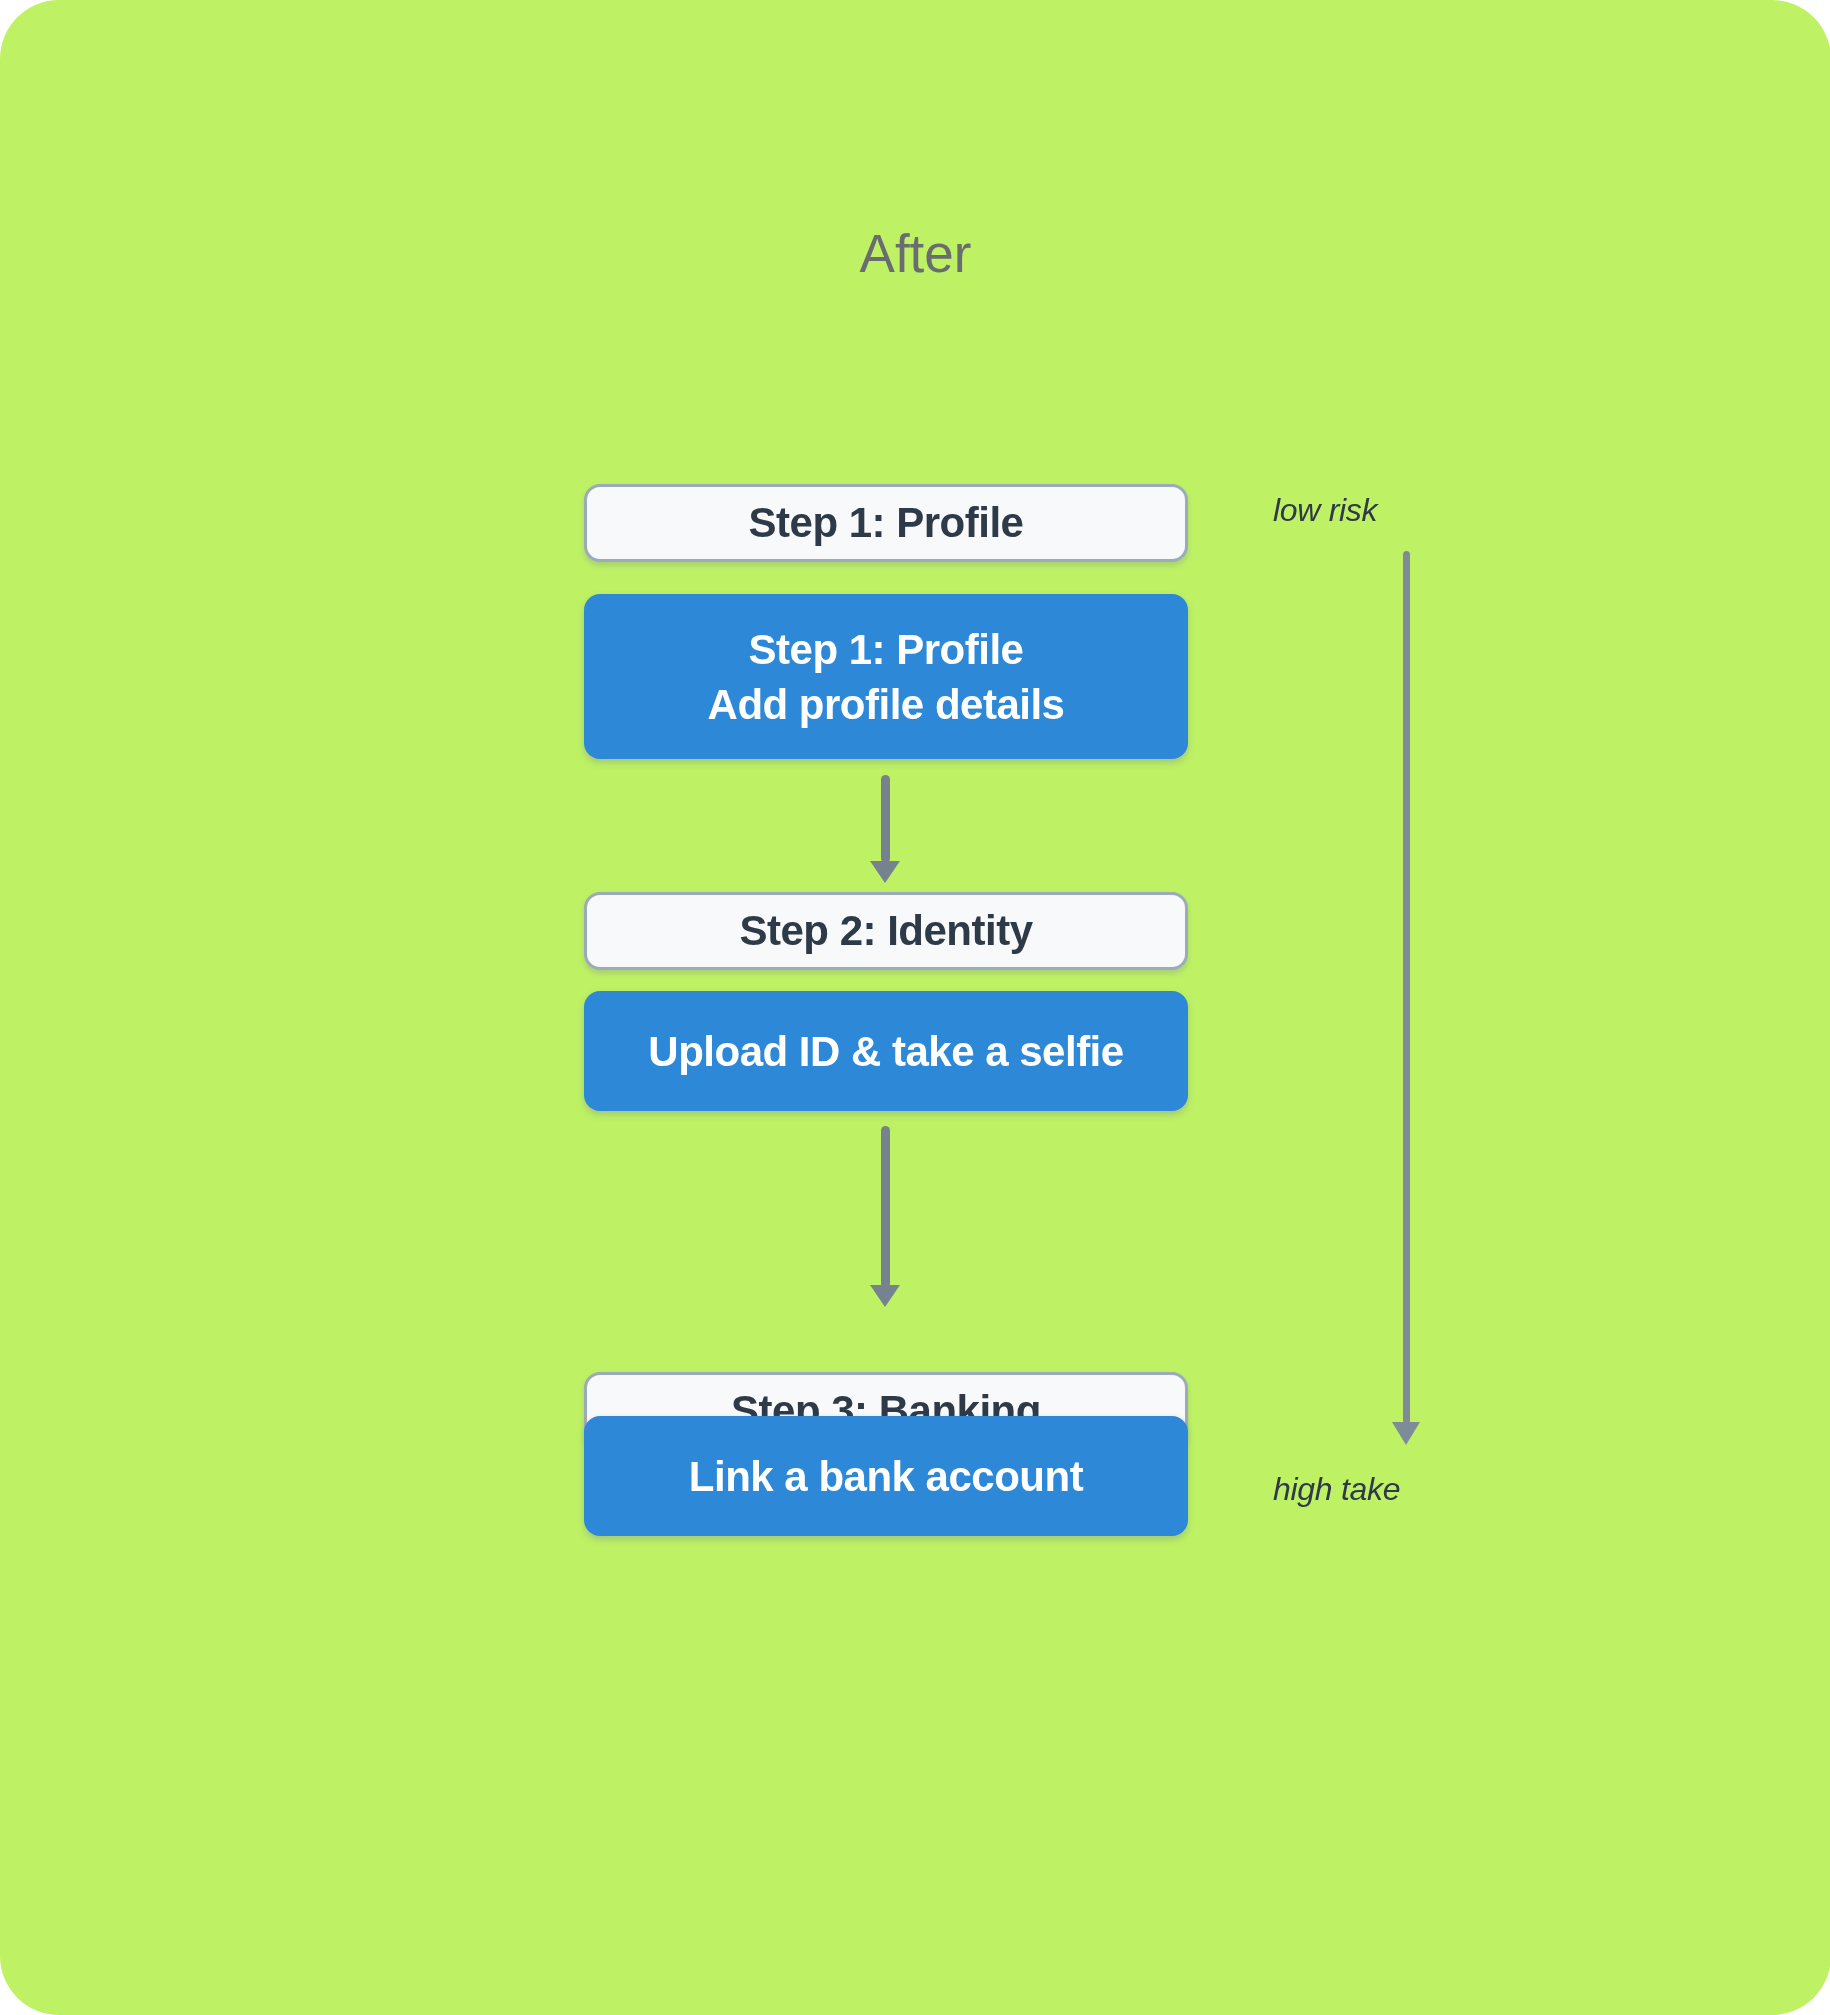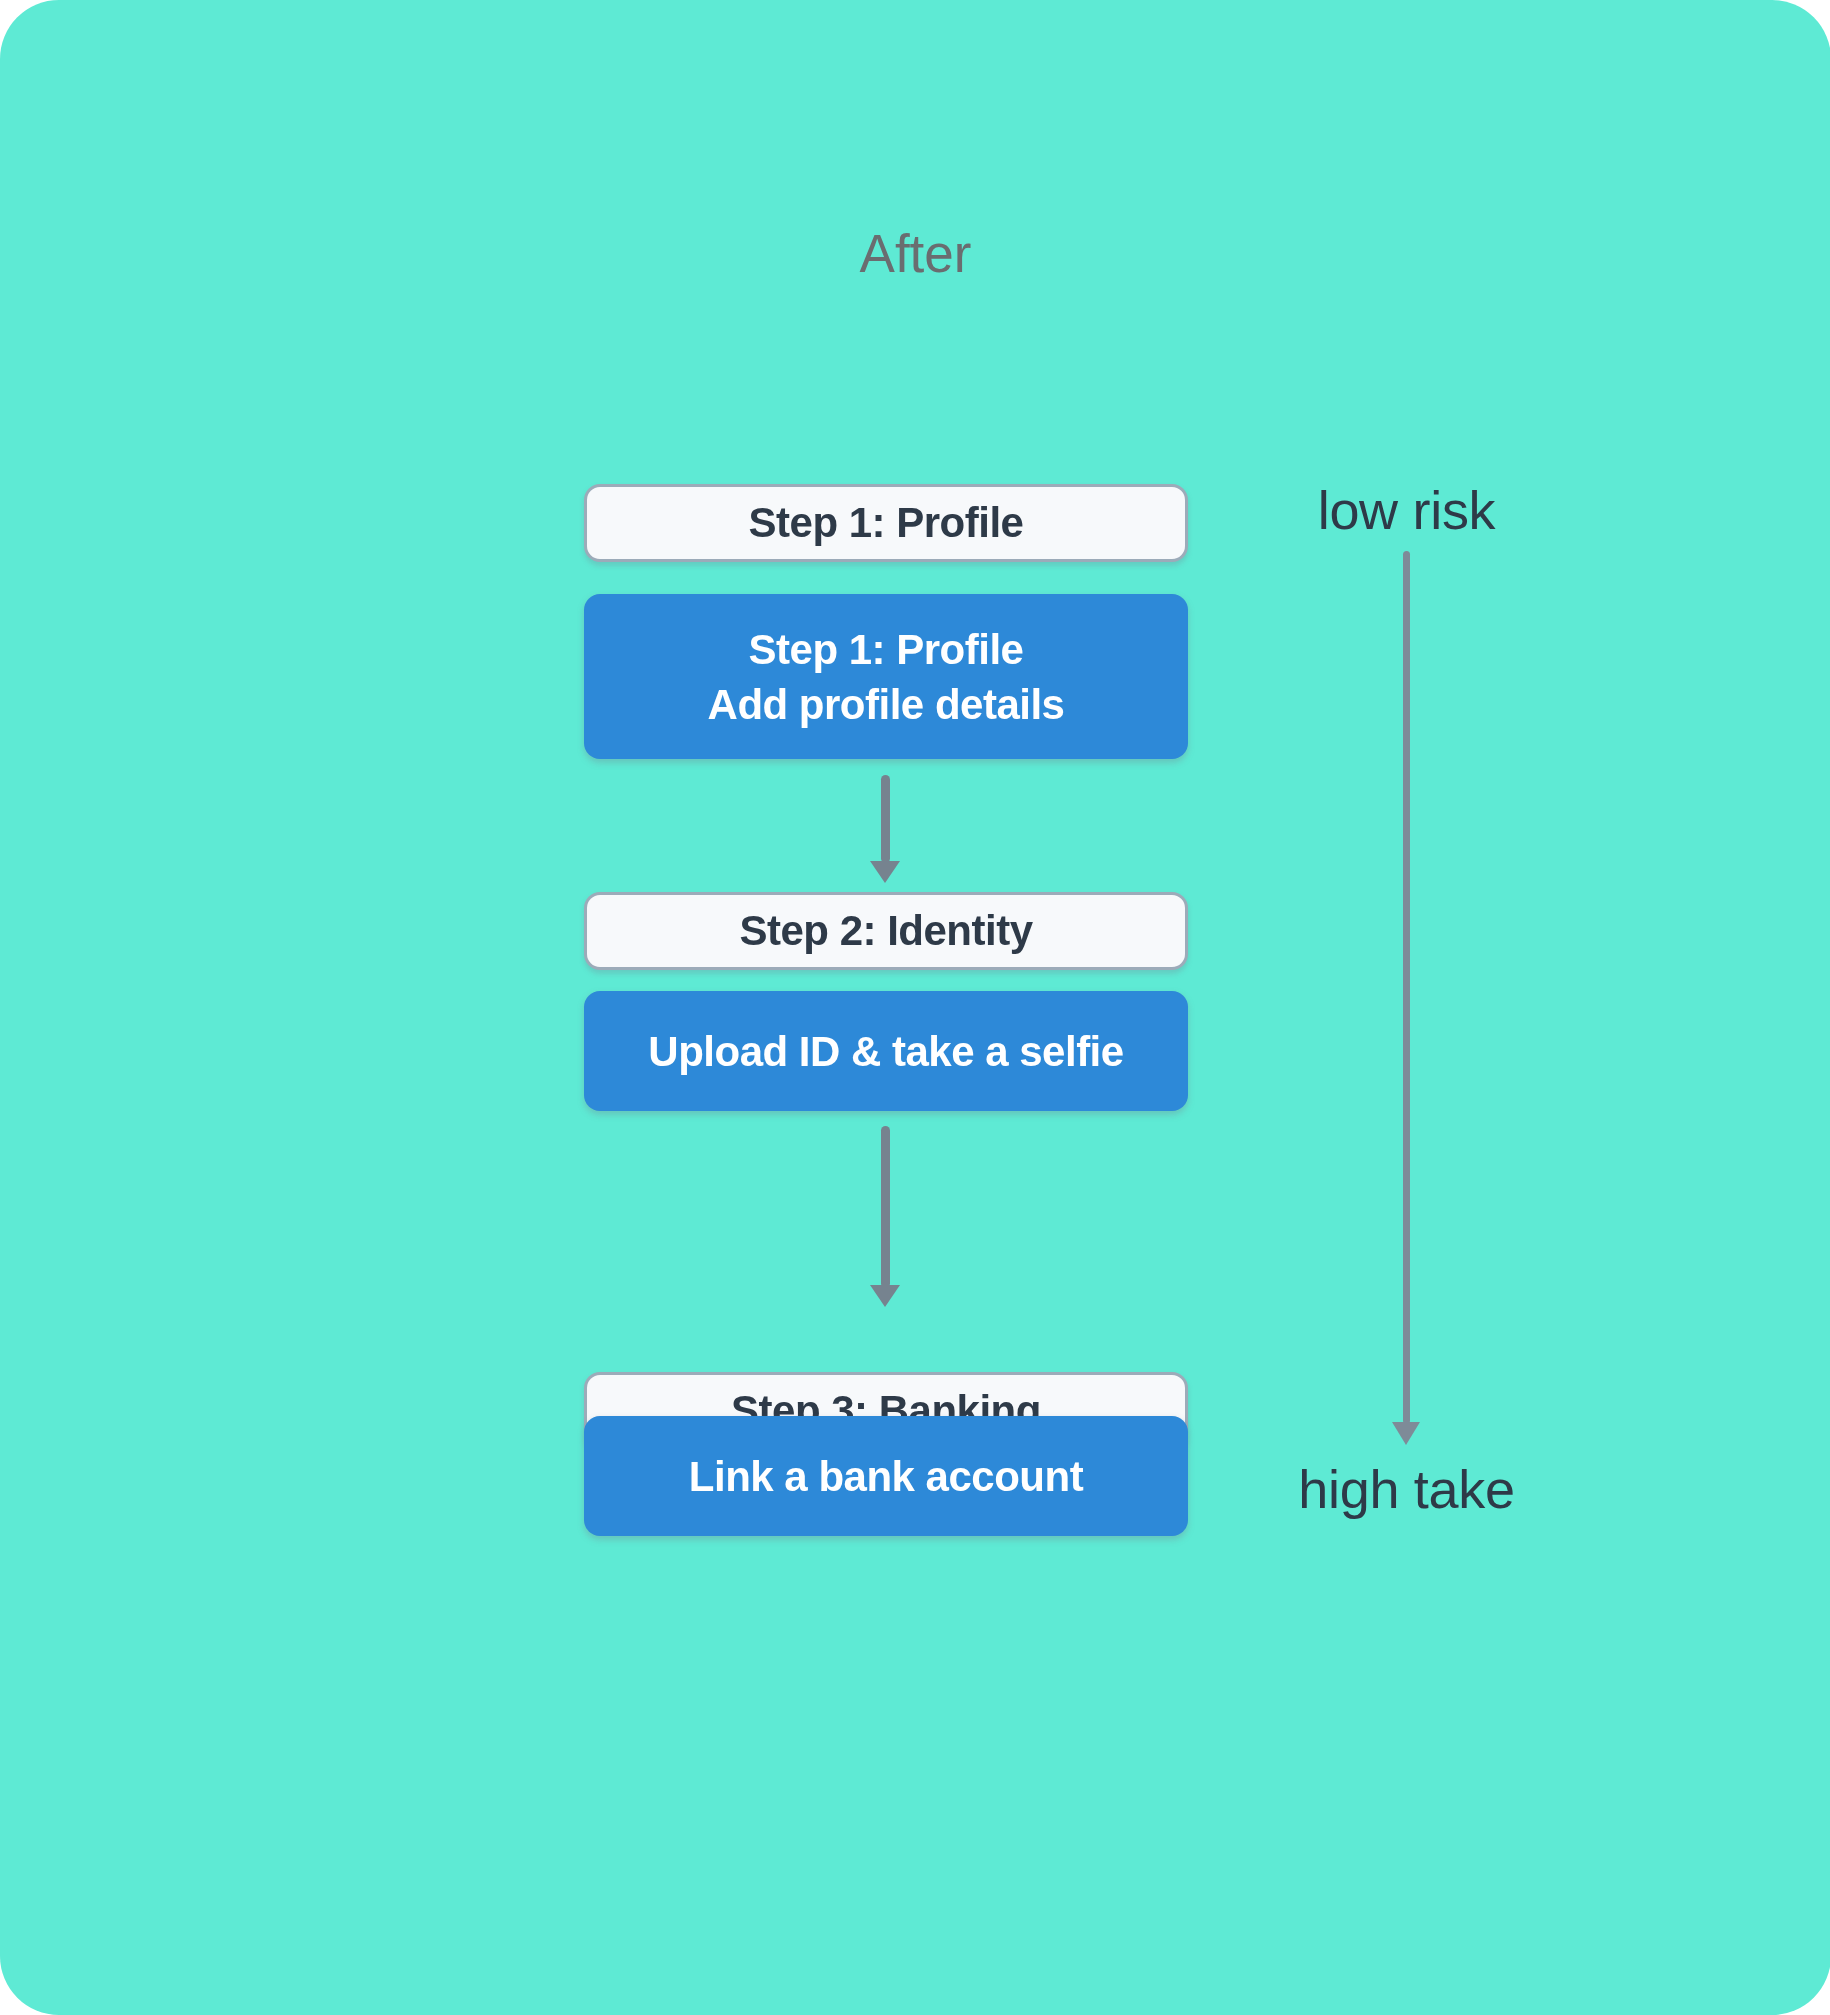--- a/index.html
+++ b/index.html
@@ -7,21 +7,21 @@
     padding: 0;
     background: #ffffff;
     width: 1831px;
     height: 2015px;
     font-family: "Liberation Sans", sans-serif;
   }
   .card {
     position: relative;
     width: 1831px;
     height: 2015px;
-    background: #5eead4;
+    background: #bef264;
     border-radius: 59px;
     overflow: hidden;
   }
   .title {
     position: absolute;
     left: 0;
     top: 227px;
     width: 100%;
     text-align: center;
     font-size: 53px;
@@ -88,26 +88,26 @@
   #arrow1-bar { top: 775px; height: 88px; }
   #arrow1-head { top: 861px; }
   #arrow2-bar { top: 1126px; height: 162px; }
   #arrow2-head { top: 1285px; }
 
   
   .risk-label {
     position: absolute;
     left: 1273px;
     width: 267px;
-    text-align: center;
-    font-size: 54px;
+    font-size: 32px;
     line-height: 53px;
     font-weight: 500;
     letter-spacing: -0.3px;
     color: #2e3a48;
+    font-style: italic;
   }
   #risk-label-low { top: 484px; }
   #risk-label-high { top: 1463px; }
   .risk-bar {
     position: absolute;
     left: 1403px;
     top: 551px;
     width: 7px;
     height: 873px;
     background: #7e8b98;

